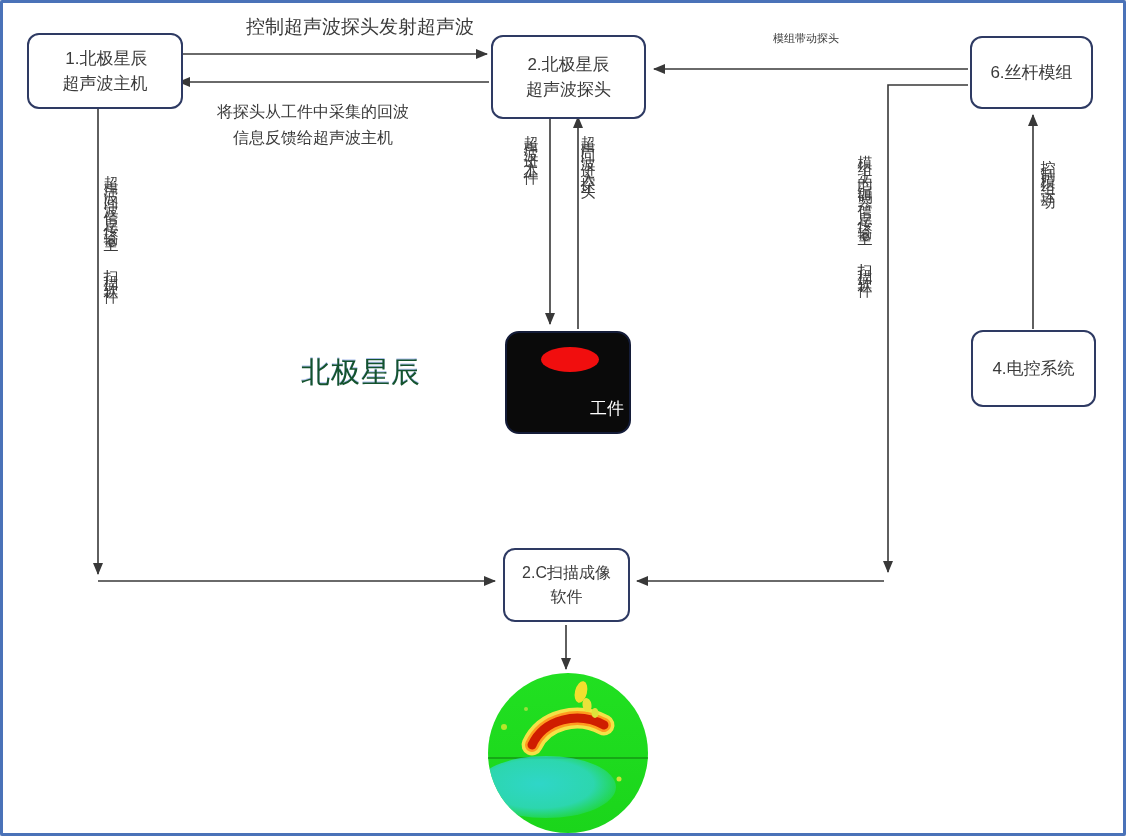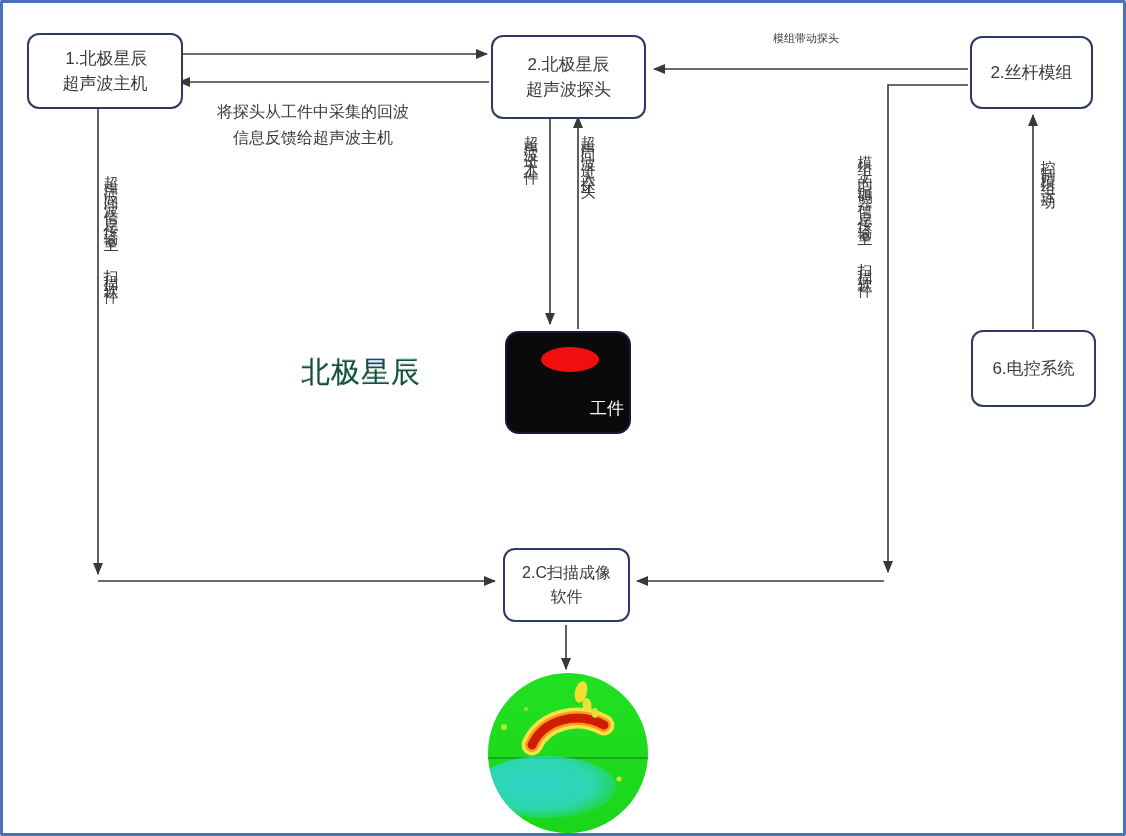--- a/index.html
+++ b/index.html
@@ -112,30 +112,31 @@
       <line x1="563" y1="622" x2="563" y2="666" marker-end="url(#ah)"></line>
     </g>
   </svg>
 
   <div id="watermark">北极星辰</div>
 
   <div class="node" id="node-host">1.北极星辰
 超声波主机</div>
   <div class="node" id="node-probe">2.北极星辰
 超声波探头</div>
-  <div class="node" id="node-screw">2.丝杆模组</div>
-  <div class="node" id="node-ecs">6.电控系统</div>
+  <div class="node" id="node-screw">6.丝杆模组</div>
+  <div class="node" id="node-ecs">4.电控系统</div>
   <div class="node" id="node-cscan">2.C扫描成像
 软件</div>
 
   <div id="node-workpiece">
     <div id="defect"></div>
     <div id="workpiece-label">工件</div>
   </div>
 
+  <div class="hlabel" id="lbl-control">控制超声波探头发射超声波</div>
   <div class="hlabel" id="lbl-feedback">将探头从工件中采集的回波
 信息反馈给超声波主机</div>
   <div class="hlabel" id="lbl-module-drives">模组带动探头</div>
 
   <div class="vtext" id="v-echo-software">超声波回波信息传输至c扫描软件</div>
   <div class="vtext" id="v-wave-workpiece">超声波进入工件</div>
   <div class="vtext" id="v-echo-probe">超声回波进入探头</div>
   <div class="vtext" id="v-encoder">模组上的编码器信息传输至c扫描软件</div>
   <div class="vtext" id="v-control-motion">控制模组运动</div>
 

